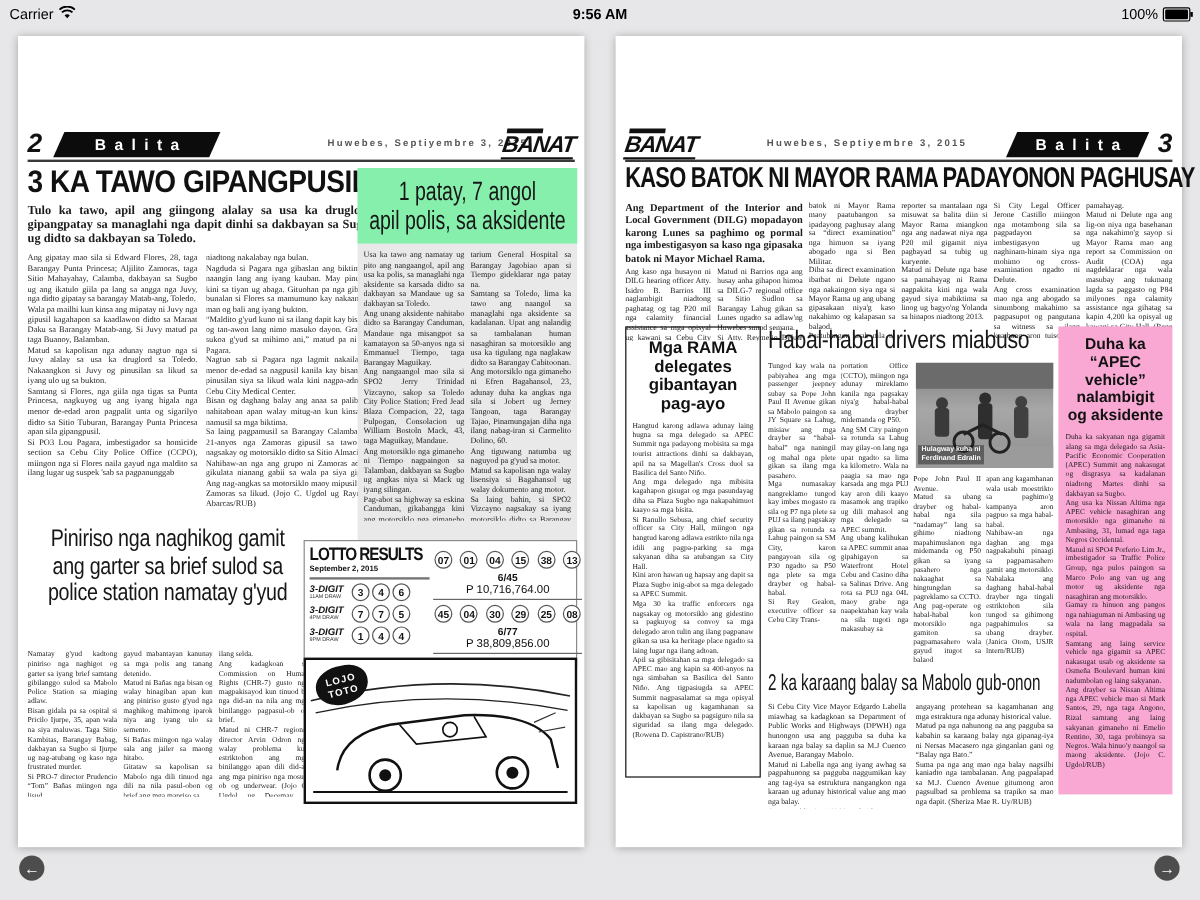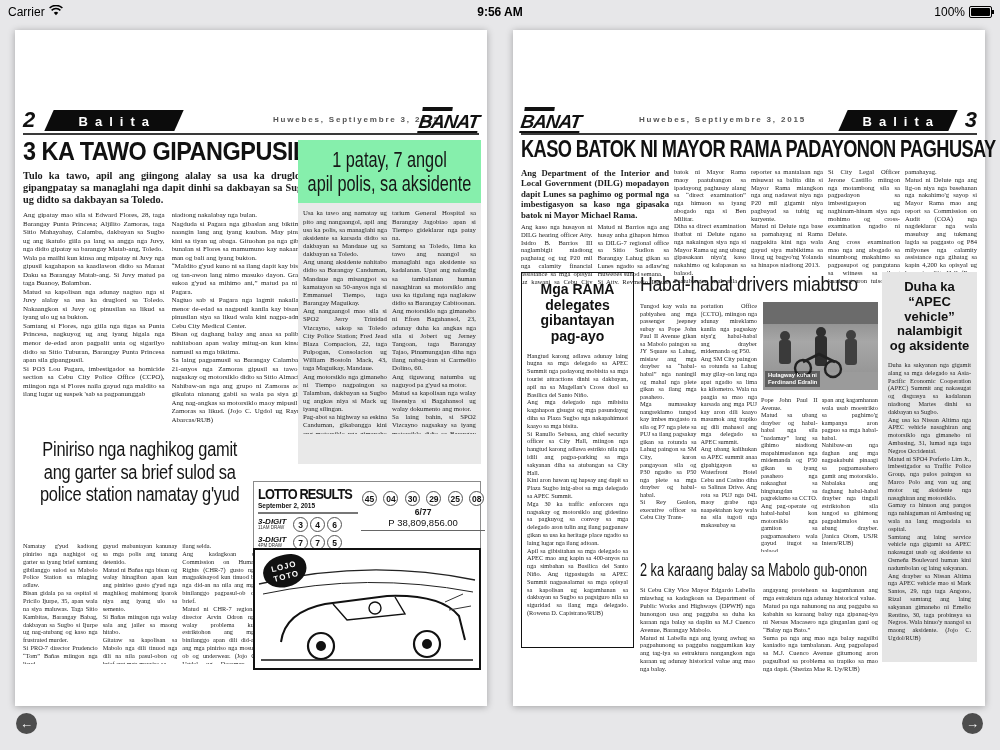--- a/index.html
+++ b/index.html
@@ -41,21 +41,21 @@
   .patay-head{background:#86efac;padding:8px 0 7px;text-align:center;}
   .patay-head div{font-size:22px;line-height:1.1;white-space:pre-line;transform:scaleX(.74);transform-origin:center;width:135%;margin-left:-17.5%;}
   .patay-body{display:flex;gap:5px;padding:6px 5px 0;height:225px;}
   .patay-body .col{flex:1;font-size:6.8px;line-height:1.2;}
 
   .jail-head{position:absolute;top:408px;left:8px;width:234px;text-align:center;}
   .jail-head div{font-size:20px;line-height:1.13;letter-spacing:-0.3px;transform:scaleX(.82);transform-origin:center;width:122%;margin-left:-11%;}
   .jail-cols{position:absolute;top:512px;left:8px;width:234px;height:122px;display:flex;gap:5px;}
   .jail-cols .col{flex:1;font-size:6.3px;line-height:1.25;}
 
-  .lotto{position:absolute;left:238px;top:420px;width:228px;height:106px;border:1px solid #8b8b8b;background:#fff;display:flex;box-sizing:border-box;padding:4px;margin-top:31px;}
+  .lotto{position:absolute;left:238px;top:420px;width:228px;height:106px;border:1px solid #8b8b8b;background:#fff;display:flex;box-sizing:border-box;padding:4px;}
   .lotto-left{width:100px;}
   .lotto-title{font-size:15px;font-weight:900;letter-spacing:-1px;white-space:nowrap;transform:scaleX(.85);transform-origin:left;line-height:1;}
   .lotto-date{font-size:6.5px;font-weight:bold;margin:1px 0 3px;}
   .digit-row{display:flex;align-items:center;margin-top:3px;}
   .digit-label{width:34px;line-height:1;}
   .digit-label .dl{font-size:8px;font-weight:700;font-style:italic;}
   .digit-label .ds{font-size:4.5px;color:#333;}
   .ball{display:inline-block;width:15px;height:15px;border:1px solid #555;border-radius:50%;font-size:8.5px;font-weight:bold;line-height:15px;text-align:center;margin:0 1px;background:#fff;box-sizing:border-box;}
   .lotto-right{flex:1;text-align:center;padding-left:3px;}
   .jackpot .balls{white-space:nowrap;margin-top:2px;}
@@ -83,21 +83,21 @@
   .habal-head{font-size:21px;letter-spacing:-0.3px;white-space:nowrap;transform:scaleX(.84);transform-origin:left;line-height:1.1;}
   .habal-body{position:relative;margin-top:7px;height:250px;display:flex;gap:4px;}
   .habal-body .col{flex:1;font-size:6.3px;line-height:1.2;}
   .habal-body .late{padding-top:94px;}
   .photo{position:absolute;top:0;right:0;width:115px;height:88px;overflow:hidden;}
   .photo-caption{position:absolute;left:2px;bottom:3px;color:#fff;font-size:5.8px;font-weight:bold;line-height:1.25;background:rgba(20,20,20,.45);padding:1px 3px;white-space:pre-line;font-family:"Liberation Sans",sans-serif;}
   .mabolo-head{margin-top:8px;font-size:19px;white-space:nowrap;transform:scaleX(.67);transform-origin:left;line-height:1.1;}
   .mabolo-cols{margin-top:5px;display:flex;gap:8px;height:88px;}
   .mabolo-cols .col{flex:1;font-size:6.5px;line-height:1.22;}
 
-  .vehicle-box{position:absolute;left:369px;top:242px;width:95px;height:390px;background:#e5e5e5;box-sizing:border-box;padding:8px 6px;}
+  .vehicle-box{position:absolute;left:369px;top:242px;width:95px;height:390px;background:#f9a8d4;box-sizing:border-box;padding:8px 6px;}
   .vehicle-head{text-align:center;font-weight:800;font-size:13px;line-height:1.14;white-space:pre-line;margin-bottom:7px;}
   .vehicle-body{font-size:6.3px;line-height:1.24;}
 
   
   .navbtn{position:absolute;top:713px;width:21px;height:21px;border-radius:50%;background:#4d4d4d;color:#fff;display:flex;align-items:center;justify-content:center;font-size:13px;font-weight:bold;cursor:pointer;}
   .nav-back{left:16px;} .nav-fwd{left:962px;}
 </style>
 </head>
 <body>
 
@@ -214,20 +214,32 @@
         <div class="digit-label">
             <div class="dl">3-DIGIT</div>
             <div class="ds">9PM DRAW</div>
           </div>
         <span class="ball">1</span>
         <span class="ball">4</span>
         <span class="ball">4</span>
       </div>
     </div>
     <div class="lotto-right">
+      <div class="jackpot">
+        <div class="balls">
+          <span class="ball">07</span>
+          <span class="ball">01</span>
+          <span class="ball">04</span>
+          <span class="ball">15</span>
+          <span class="ball">38</span>
+          <span class="ball">13</span>
+        </div>
+        <div class="game">6/45</div>
+        <div class="prize">P 10,716,764.00</div>
+      </div>
       <div class="jackpot">
         <div class="balls">
           <span class="ball">45</span>
           <span class="ball">04</span>
           <span class="ball">30</span>
           <span class="ball">29</span>
           <span class="ball">25</span>
           <span class="ball">08</span>
         </div>
         <div class="game">6/77</div>
@@ -262,21 +274,21 @@
     <div class="masthead"><span class="m-tab"></span><span>BANAT</span></div>
     <div class="hdr-date" style="left:118px;">Huwebes, Septiyembre 3, 2015</div>
     <div class="balita-bar" style="width:110px;margin-left:auto;"><span>Balita</span></div>
     <div class="pagenum" style="margin-left:12px;">3</div>
   </div>
   <div class="ph-rule"></div>
 
   <div class="rp-headline">KASO BATOK NI MAYOR RAMA PADAYONON PAGHUSAY</div>
   <div class="kaso-row">
     <div class="kaso-leftwrap">
-      <div class="kaso-lead serif">Ang Department of the Interior and Local Government (DILG) mopadayon dapit Lunes sa paghimo og pormal nga imbestigasyon sa kaso nga gipasaka batok ni Mayor Michael Rama.</div>
+      <div class="kaso-lead serif">Ang Department of the Interior and Local Government (DILG) mopadayon karong Lunes sa paghimo og pormal nga imbestigasyon sa kaso nga gipasaka batok ni Mayor Michael Rama.</div>
       <div class="kaso-subcols">
         <div class="col serif">Ang kaso nga husayon ni DILG hearing officer Atty. Isidro B. Barrios III naglambigit niadtong paghatag og tag P20 mil nga calamity financial assistance sa mga opisyal ug kawani sa Cebu City Hall kaniadtong 2013.</div>
         <div class="col serif">Matud ni Barrios nga ang husay anha gihapon himoa sa DILG-7 regional office sa Sitio Sudlon sa Barangay Lahug gikan sa Lunes ngadto sa adlaw'ng Huwebes sunod semana.
 Si Atty. Reymelio Delute nga maoy mipasaka og reklamo</div>
       </div>
     </div>
     <div class="kaso-col serif">batok ni Mayor Rama maoy paatubangon sa ipadayong paghusay alang sa “direct examination” nga himuon sa iyang abogado nga si Ben Militar.
 Diha sa direct examination ibatbat ni Delute ngano nga nakaingon siya nga si Mayor Rama ug ang ubang gipasakaan niya'g kaso nakahimo og kalapasan sa balaod.
 Paatubangon usab nila ni Delute ang usa ka</div>
     <div class="kaso-col serif">reporter sa mantalaan nga misuwat sa balita diin si Mayor Rama miangkon nga ang nadawat niya nga P20 mil gigamit niya pagbayad sa tubig ug kuryente.

